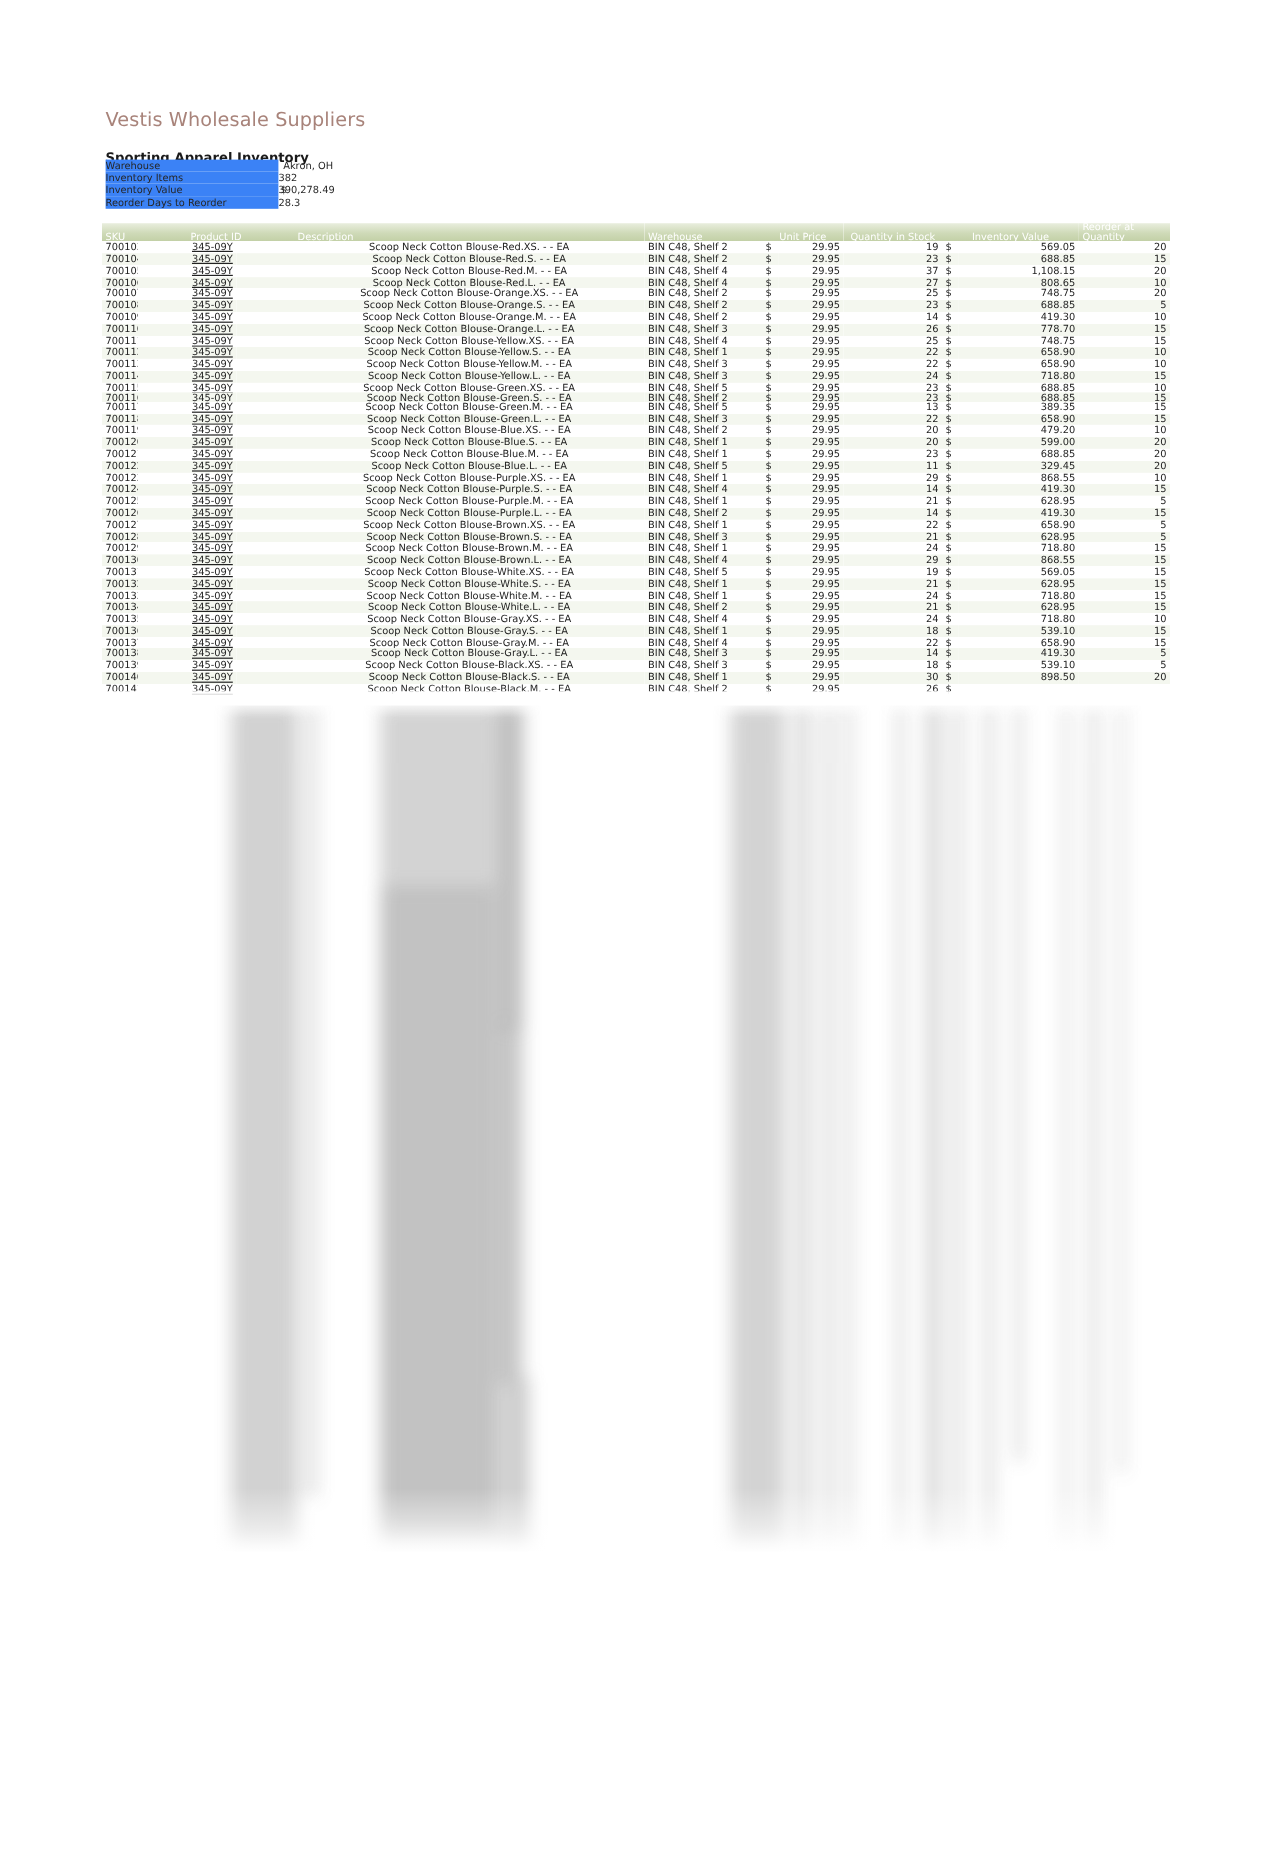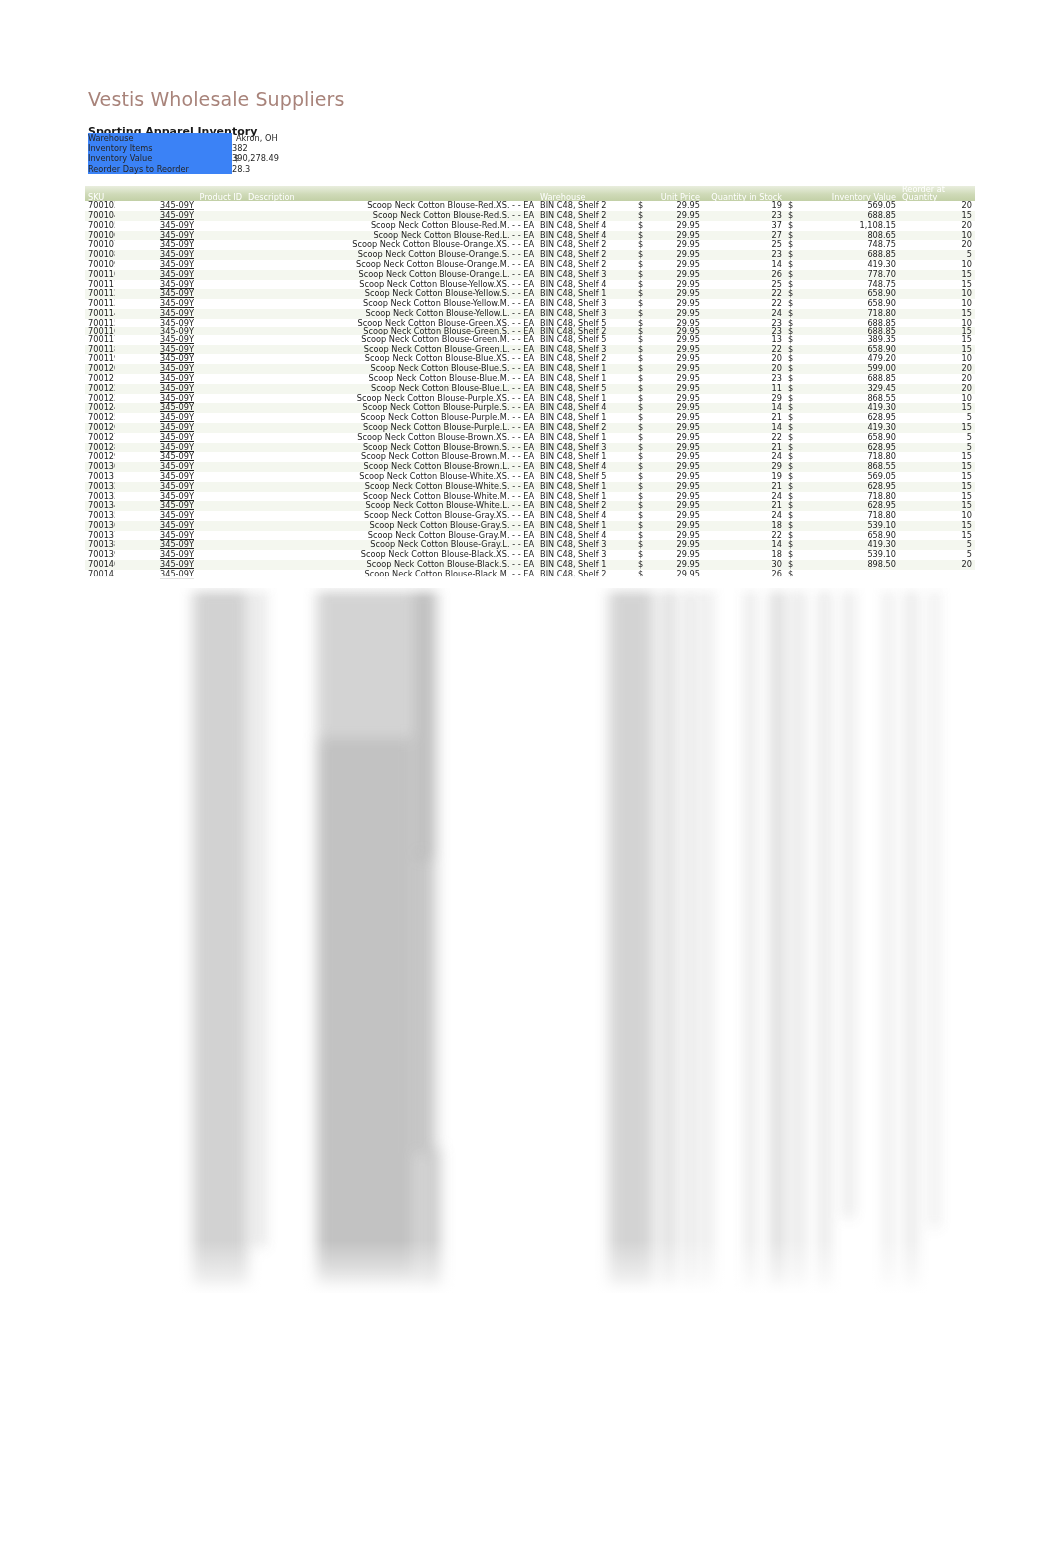--- a/index.html
+++ b/index.html
@@ -25,21 +25,21 @@
     background: #ffffff;
   }
 
   
   #title-block {
     position: absolute;
     left: 88px;
     top: 90px;
   }
   #company-title {
-    font-size: 19px;
+    font-size: 16px;
     color: #a8837a;
     letter-spacing: .1px;
     line-height: 19px;
     white-space: nowrap;
   }
   #report-title {
     font-size: 11px;
     font-weight: bold;
     color: #1a1a1a;
     line-height: 14px;
@@ -102,38 +102,38 @@
     font-size: 8.2px;
     height: 15px;
     padding: 0 3px;
     vertical-align: bottom;
     line-height: 7.6px;
     white-space: nowrap;
     overflow: hidden;
   }
   #tbl thead th.wrap { white-space: normal; line-height: 7.6px; }
   #tbl thead th.l { text-align: left; }
-  #tbl thead th.r { text-align: right; }
+  #tbl thead th.r { text-align: center; }
 
   #tbl tbody td {
     height: 9.8px;
     line-height: 9.8px;
     padding: 0 3px;
     white-space: nowrap;
     overflow: hidden;
     font-size: 8.2px;
     color: #222;
   }
   #tbl tbody tr.alt td { background: #f4f7ef; }
   #tbl tbody tr.tight td { height: 8.0px; line-height: 8.0px; }
 
   td.sku   { text-align: left; }
   td.pid   { text-align: right; padding-right: 1px; text-decoration: underline;}
   td.pidsfx{ text-align: left;  padding-left: 2px;}
-  td.desc  { text-align: right; }
+  td.desc  { text-align: center; }
   td.loc   { text-align: left; }
   td.cur   { text-align: left; padding-left: 4px;}
   td.price { text-align: right; padding-right: 14px;}
   td.qty   { text-align: right; padding-right: 4px;}
   td.cur2  { text-align: left; padding-left: 3px;}
   td.val   { text-align: right; padding-right: 14px;}
   td.reord { text-align: right; padding-right: 4px;}
 
   
   col.c-sku   { width: 30px; }

